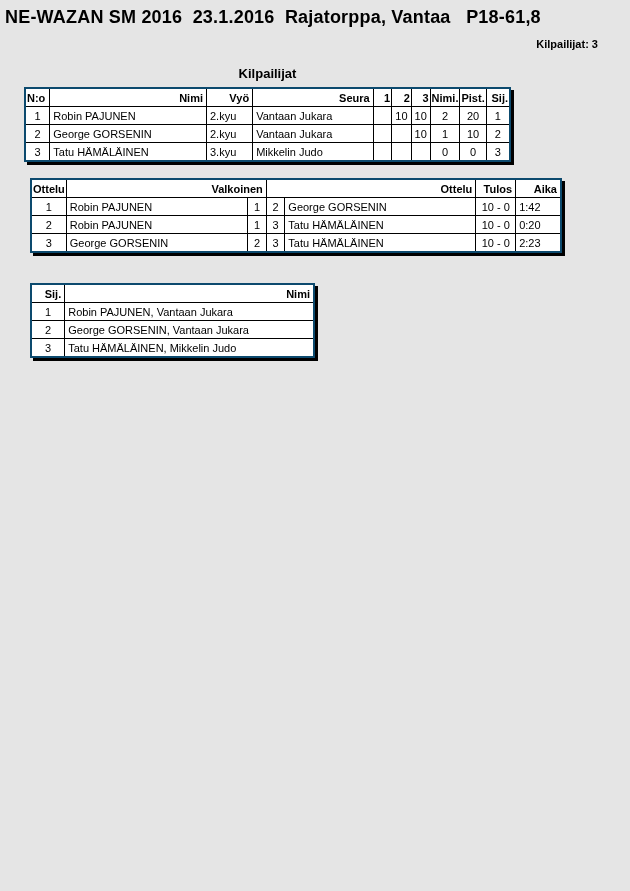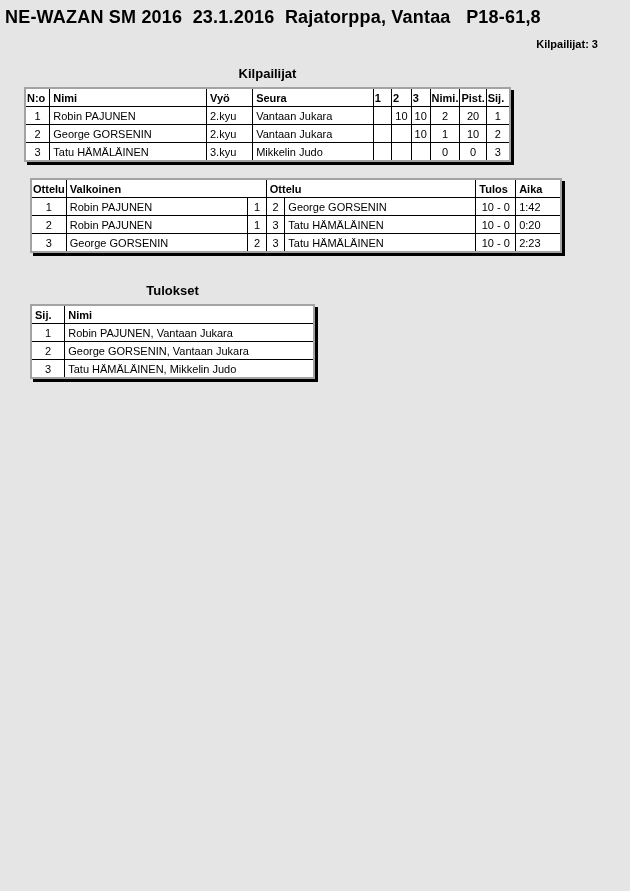--- a/index.html
+++ b/index.html
@@ -19,27 +19,27 @@
   #sec-kilpailijat { left:18px; top:66px;  width:487px;margin-left:6px; }
   #sec-ottelut     { left:30px; top:178px; width:532px; }
   #sec-tulokset    { left:30px; top:283px; width:285px; }
 
   .section-heading {
     text-align:center; font-weight:700; font-size:13px; margin:0 0 6px 0;
   }
 
   table {
     border-collapse:collapse; table-layout:fixed; background:#fff;
-    border:2px solid #a3a3a3; box-shadow:3px 3px 0 #000;
+    border:2px solid #0c4a6e; box-shadow:3px 3px 0 #000;
   }
   th, td {
     border:1px solid #000; font-size:11px; padding:1px 3px; height:15px;
     overflow:hidden; white-space:nowrap;
   }
-  th { font-weight:700; text-align:left; }
+  th { font-weight:700; text-align:right; }
   td { font-weight:400; }
   .al { text-align:left; }
   .ac { text-align:center; }
   .tight { padding-left:1px; padding-right:1px; }
 </style>
 </head>
 <body>
 
 <div class="page">
 
@@ -162,21 +162,20 @@
           <td class="ac tight">3</td>
           <td class="al">Tatu HÄMÄLÄINEN</td>
           <td class="ac">10 - 0</td>
           <td class="al">2:23</td>
         </tr>
       </tbody>
     </table>
   </div>
 
   <div class="section" id="sec-tulokset">
-    <div class="section-heading">Tulokset</div>
     <table>
       <colgroup>
         <col style="width:34px">
           <col style="width:251px">
       </colgroup>
       <thead>
         <tr>
           <th>Sij.</th>
           <th>Nimi</th>
         </tr>

